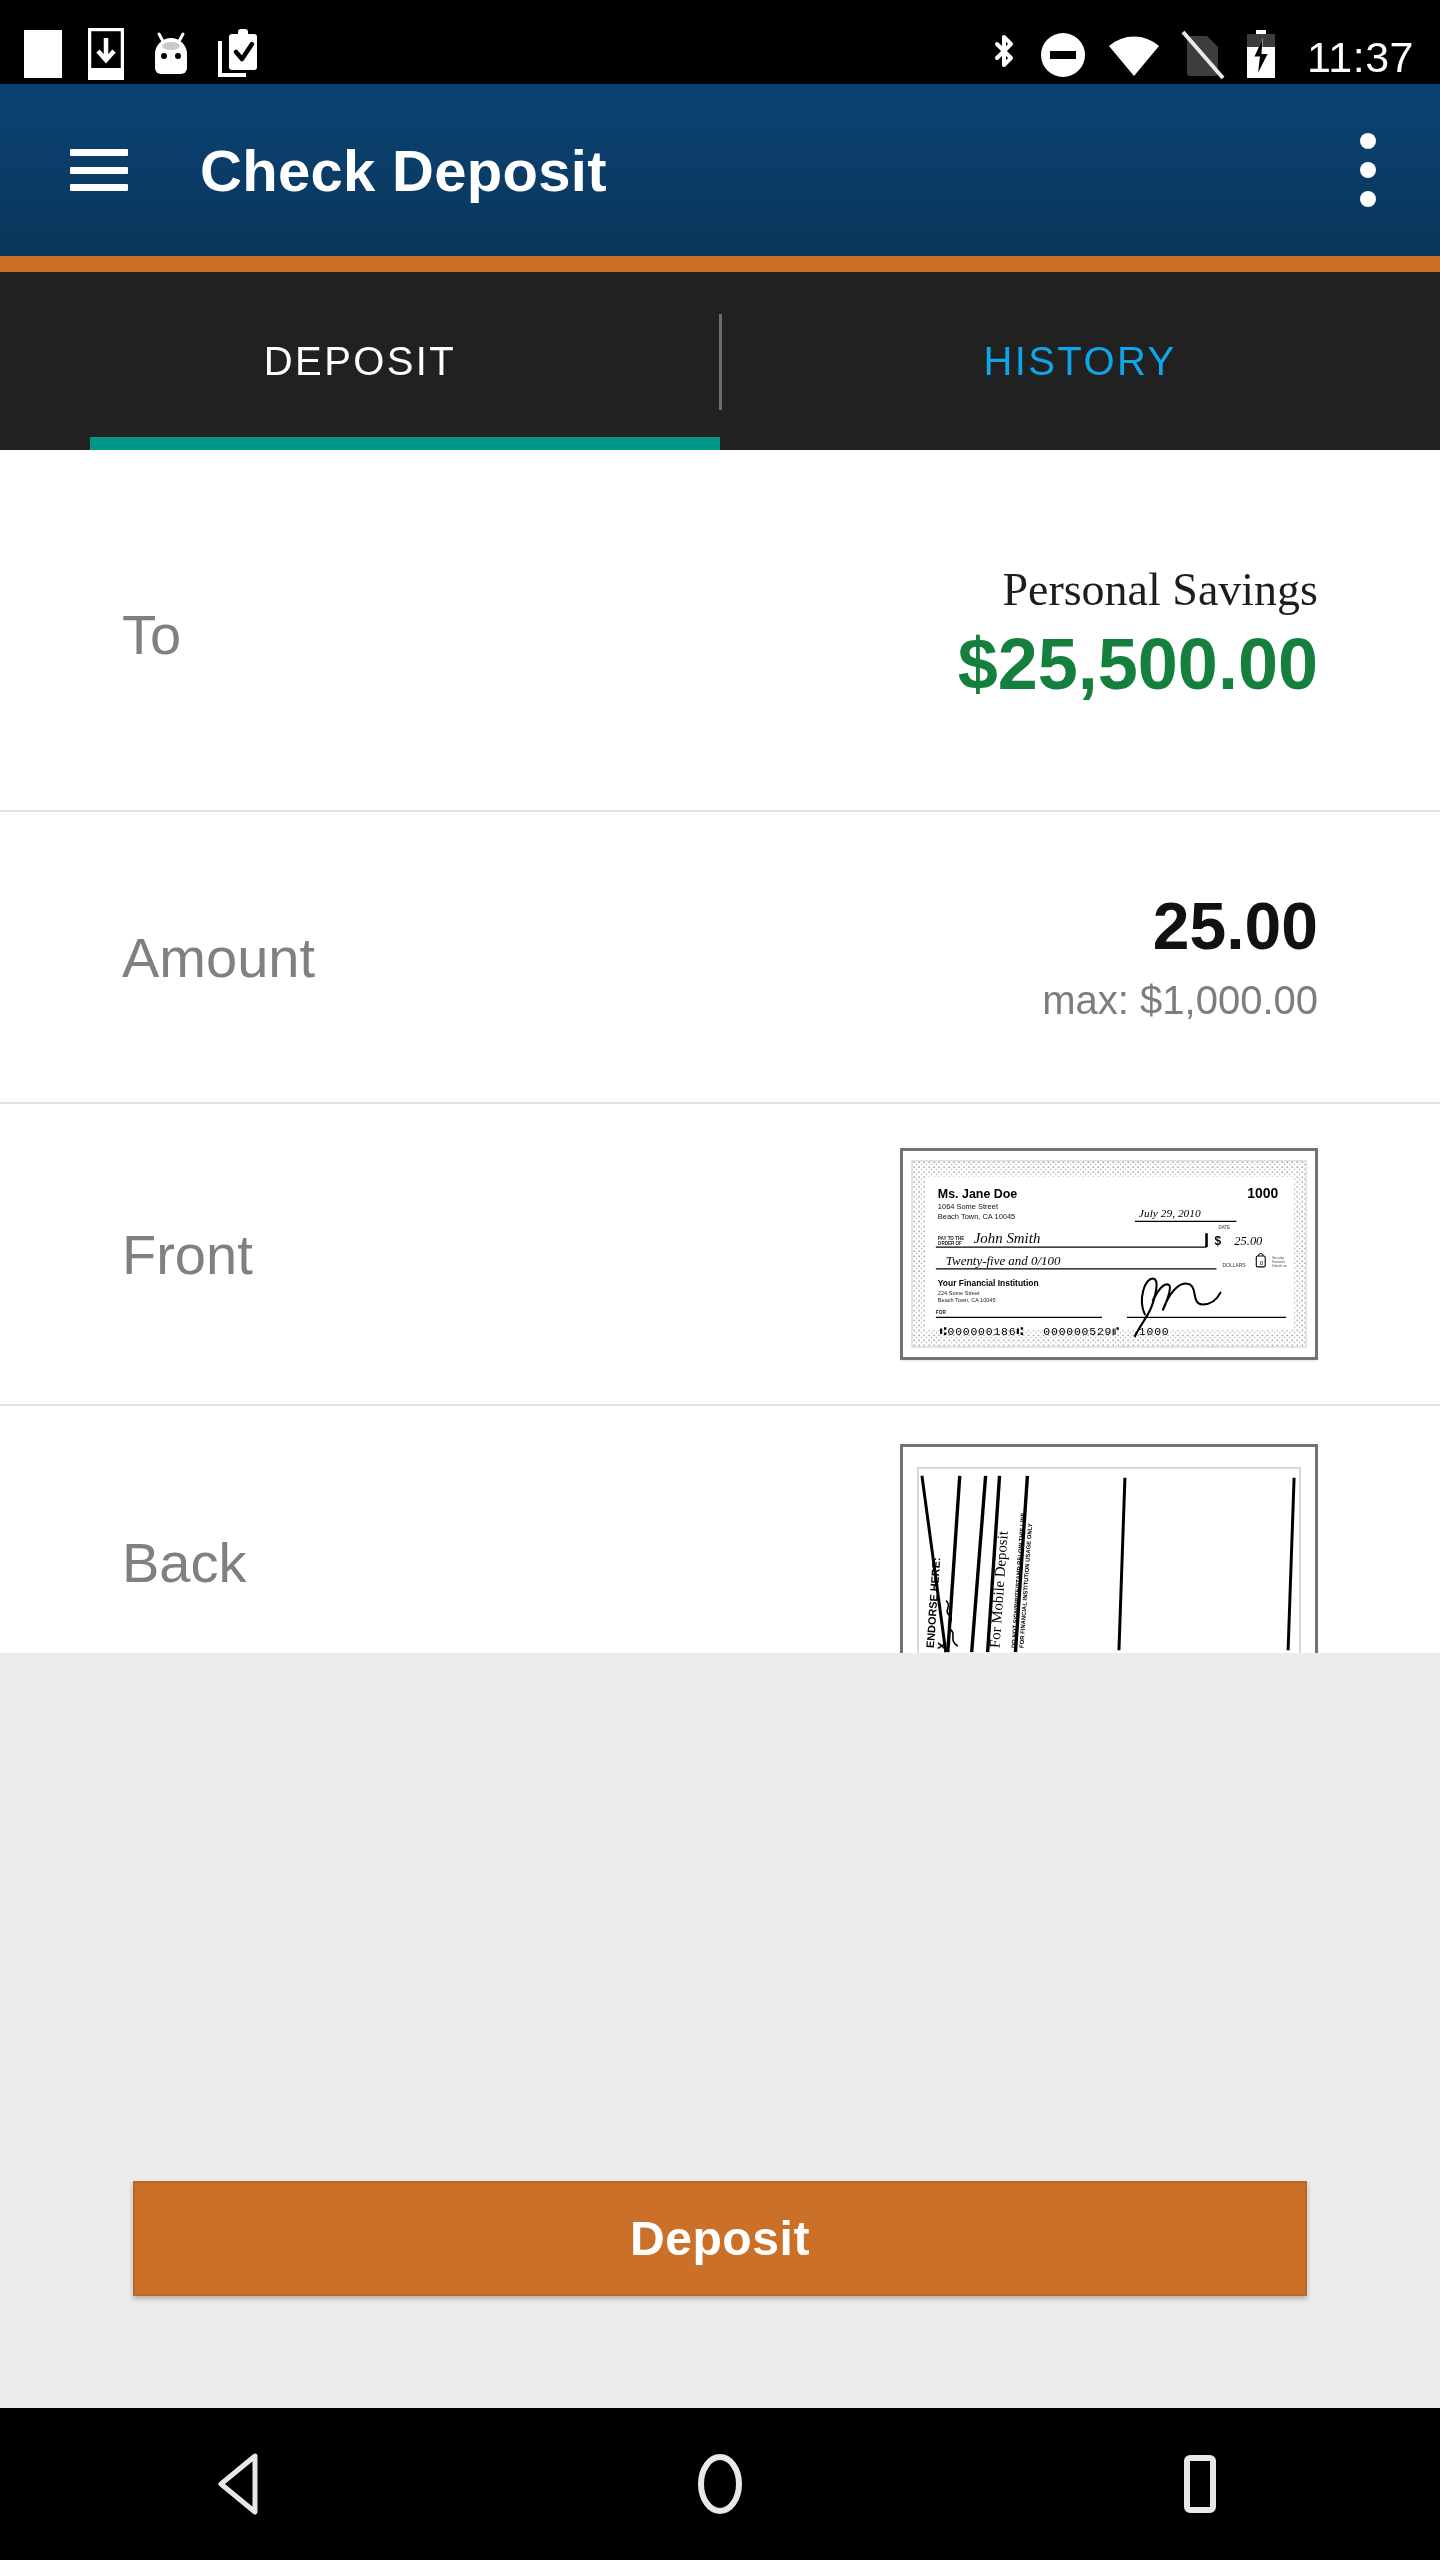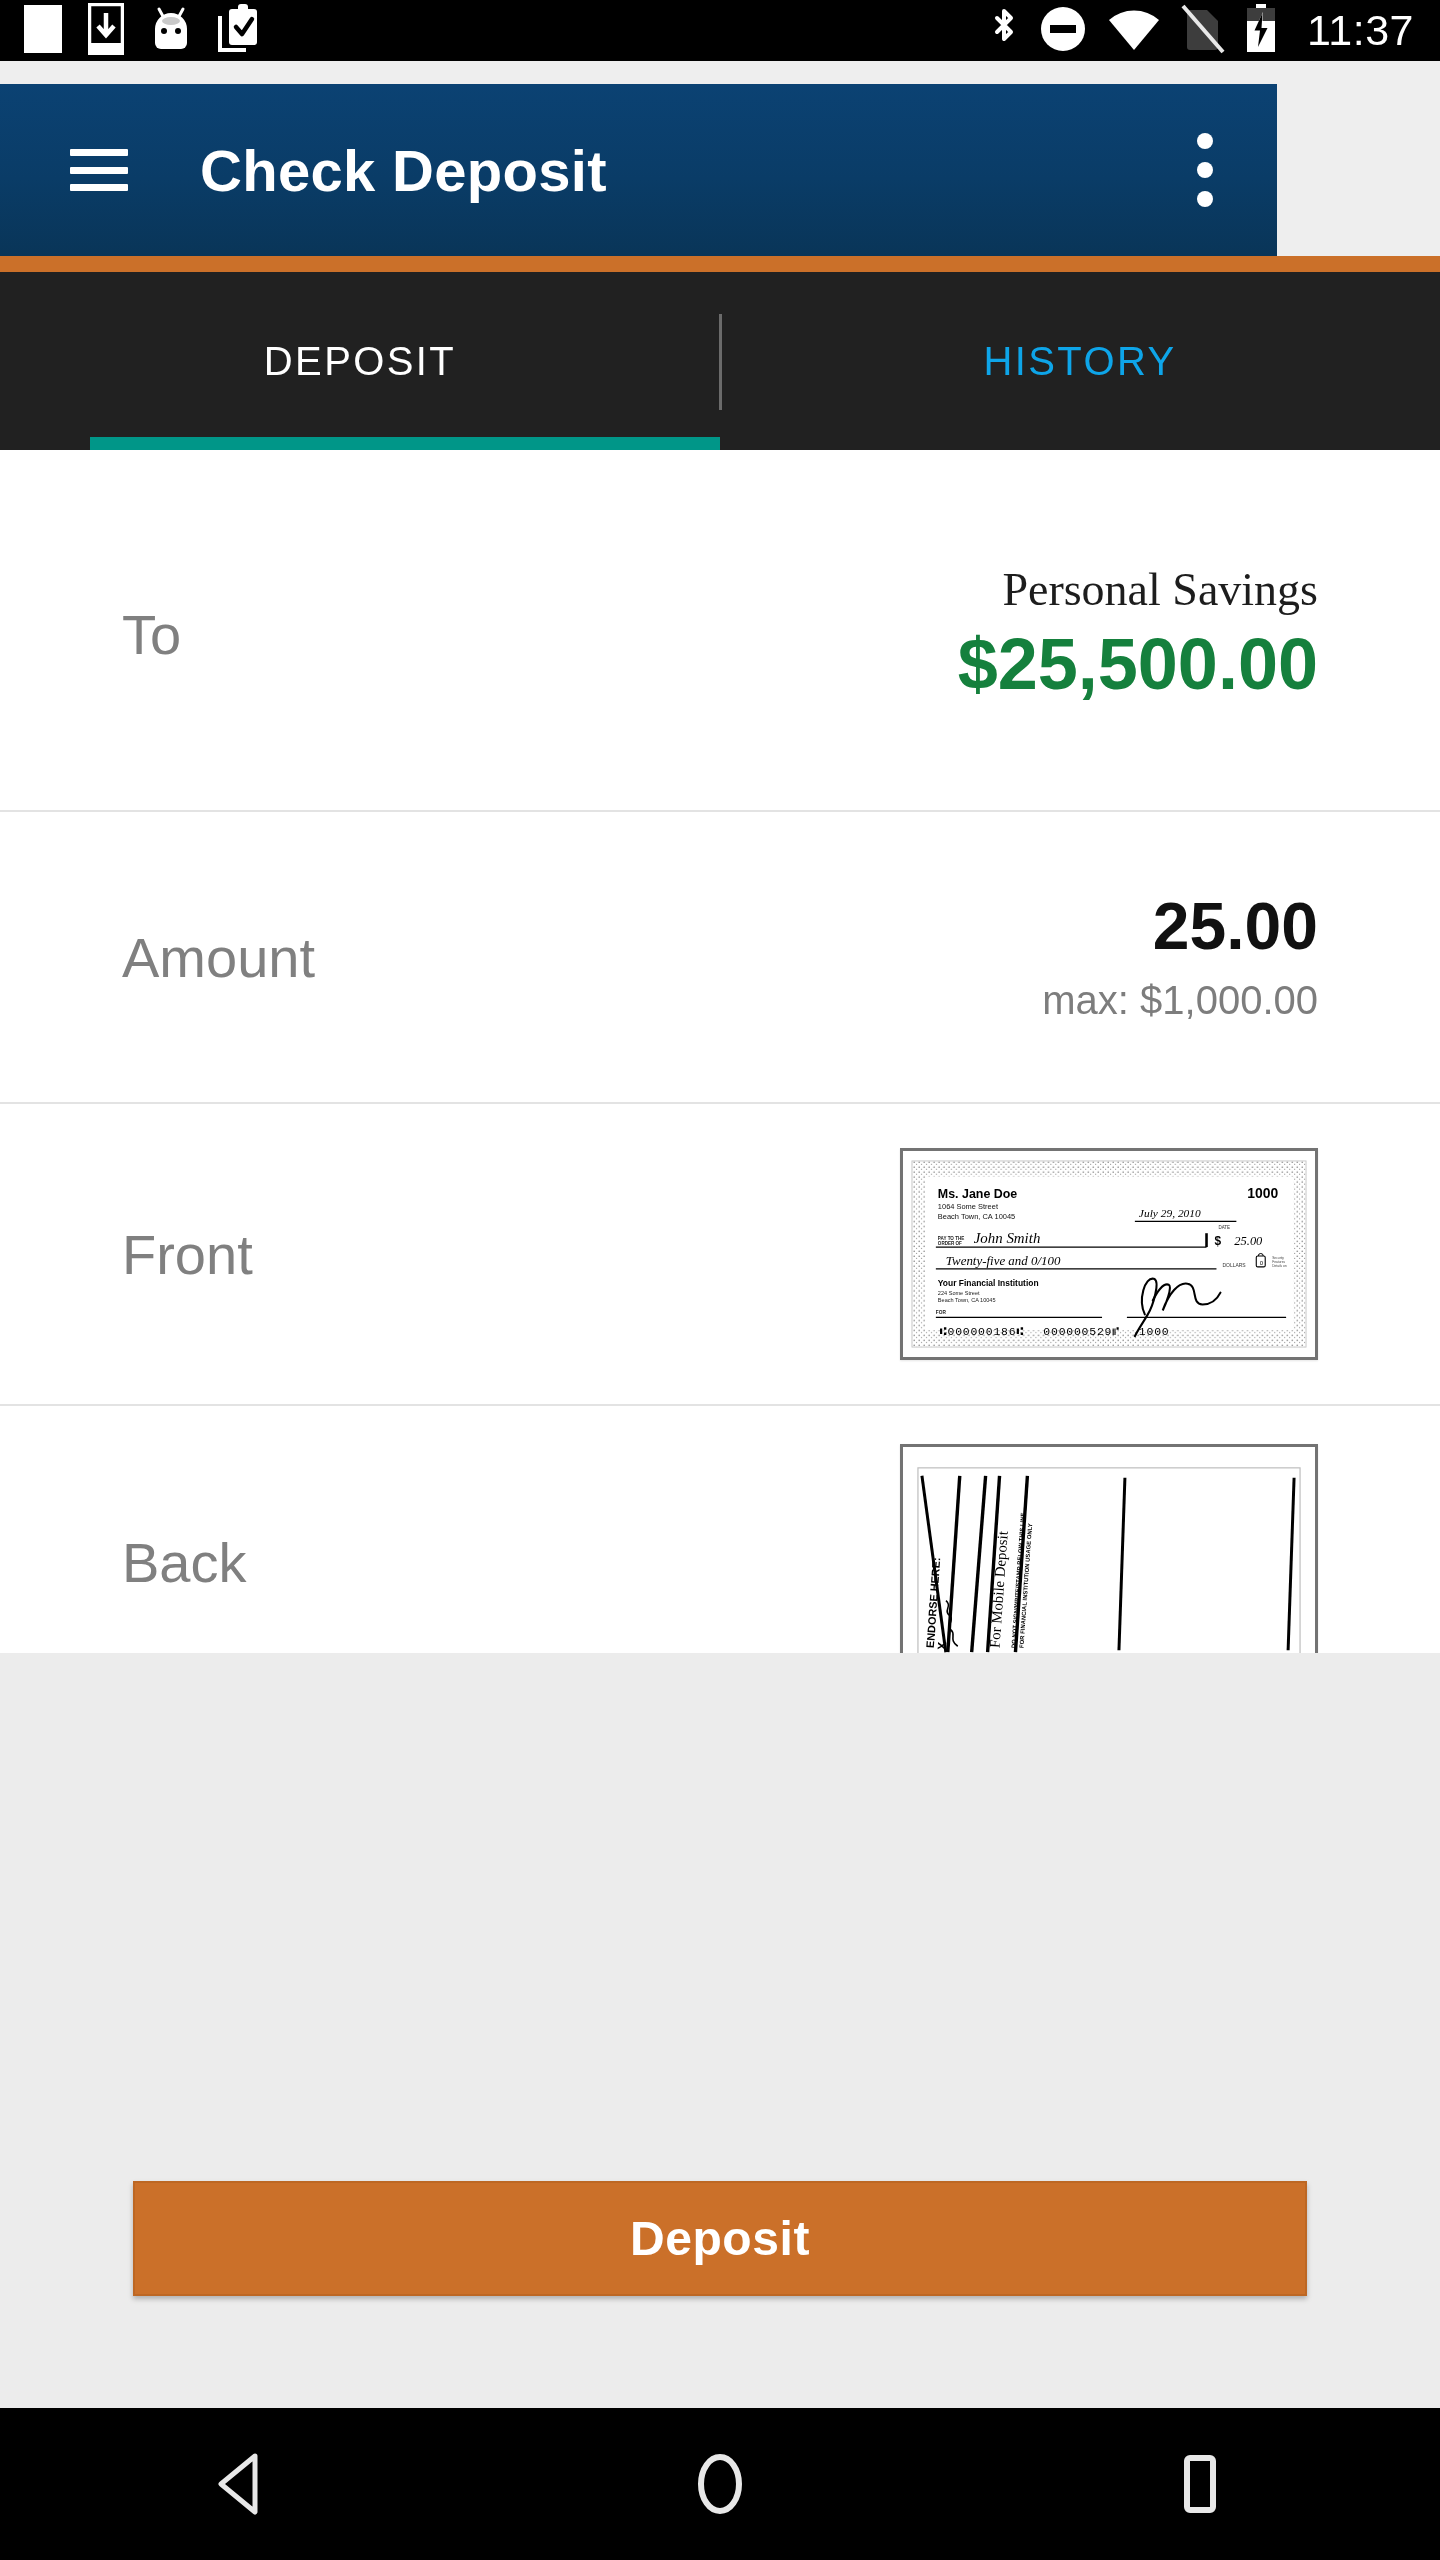--- a/index.html
+++ b/index.html
@@ -6,36 +6,36 @@
   html, body {
     width:1440px; height:2560px;
     background:#ffffff;
     font-family:"Liberation Sans", sans-serif;
     overflow:hidden;
   }
   #screen { position:relative; width:1440px; height:2560px; background:#eeeeee; }
 
   
   .statusbar {
-    position:absolute; top:0; left:0; width:1440px; height:61px;
-    background:#000000; display:flex; align-items:center;
+    position:absolute; top:0; left:0; width:1440px; height:84px;
+    background:#000000; display:flex; align-items:flex-end;
   }
   .sb-left { display:flex; align-items:center; gap:26px; padding-left:24px; }
   .sb-right {
     margin-left:auto; display:flex; align-items:center; gap:20px; padding-right:26px;
   }
   .sb-time {
     color:#ffffff; font-size:43px; letter-spacing:0.5px; font-weight:400;
     padding-left:10px;
   }
   .ic { display:block; }
 
   
   .appbar {
-    position:absolute; top:84px; left:0; width:1277px; height:172px;
+    position:absolute; top:84px; left:0; width:1440px; height:172px;
     background:linear-gradient(180deg,#0b4273 0%,#0a3c67 55%,#093558 100%);
     display:flex; align-items:center;justify-content:space-between;
   }
   .hamburger {
     width:58px; height:42px; margin-left:70px;
     display:flex; flex-direction:column; justify-content:space-between;
     cursor:pointer;
   }
   .hamburger span { display:block; height:7px; background:#ffffff; border-radius:1px; }
   .appbar-title {

